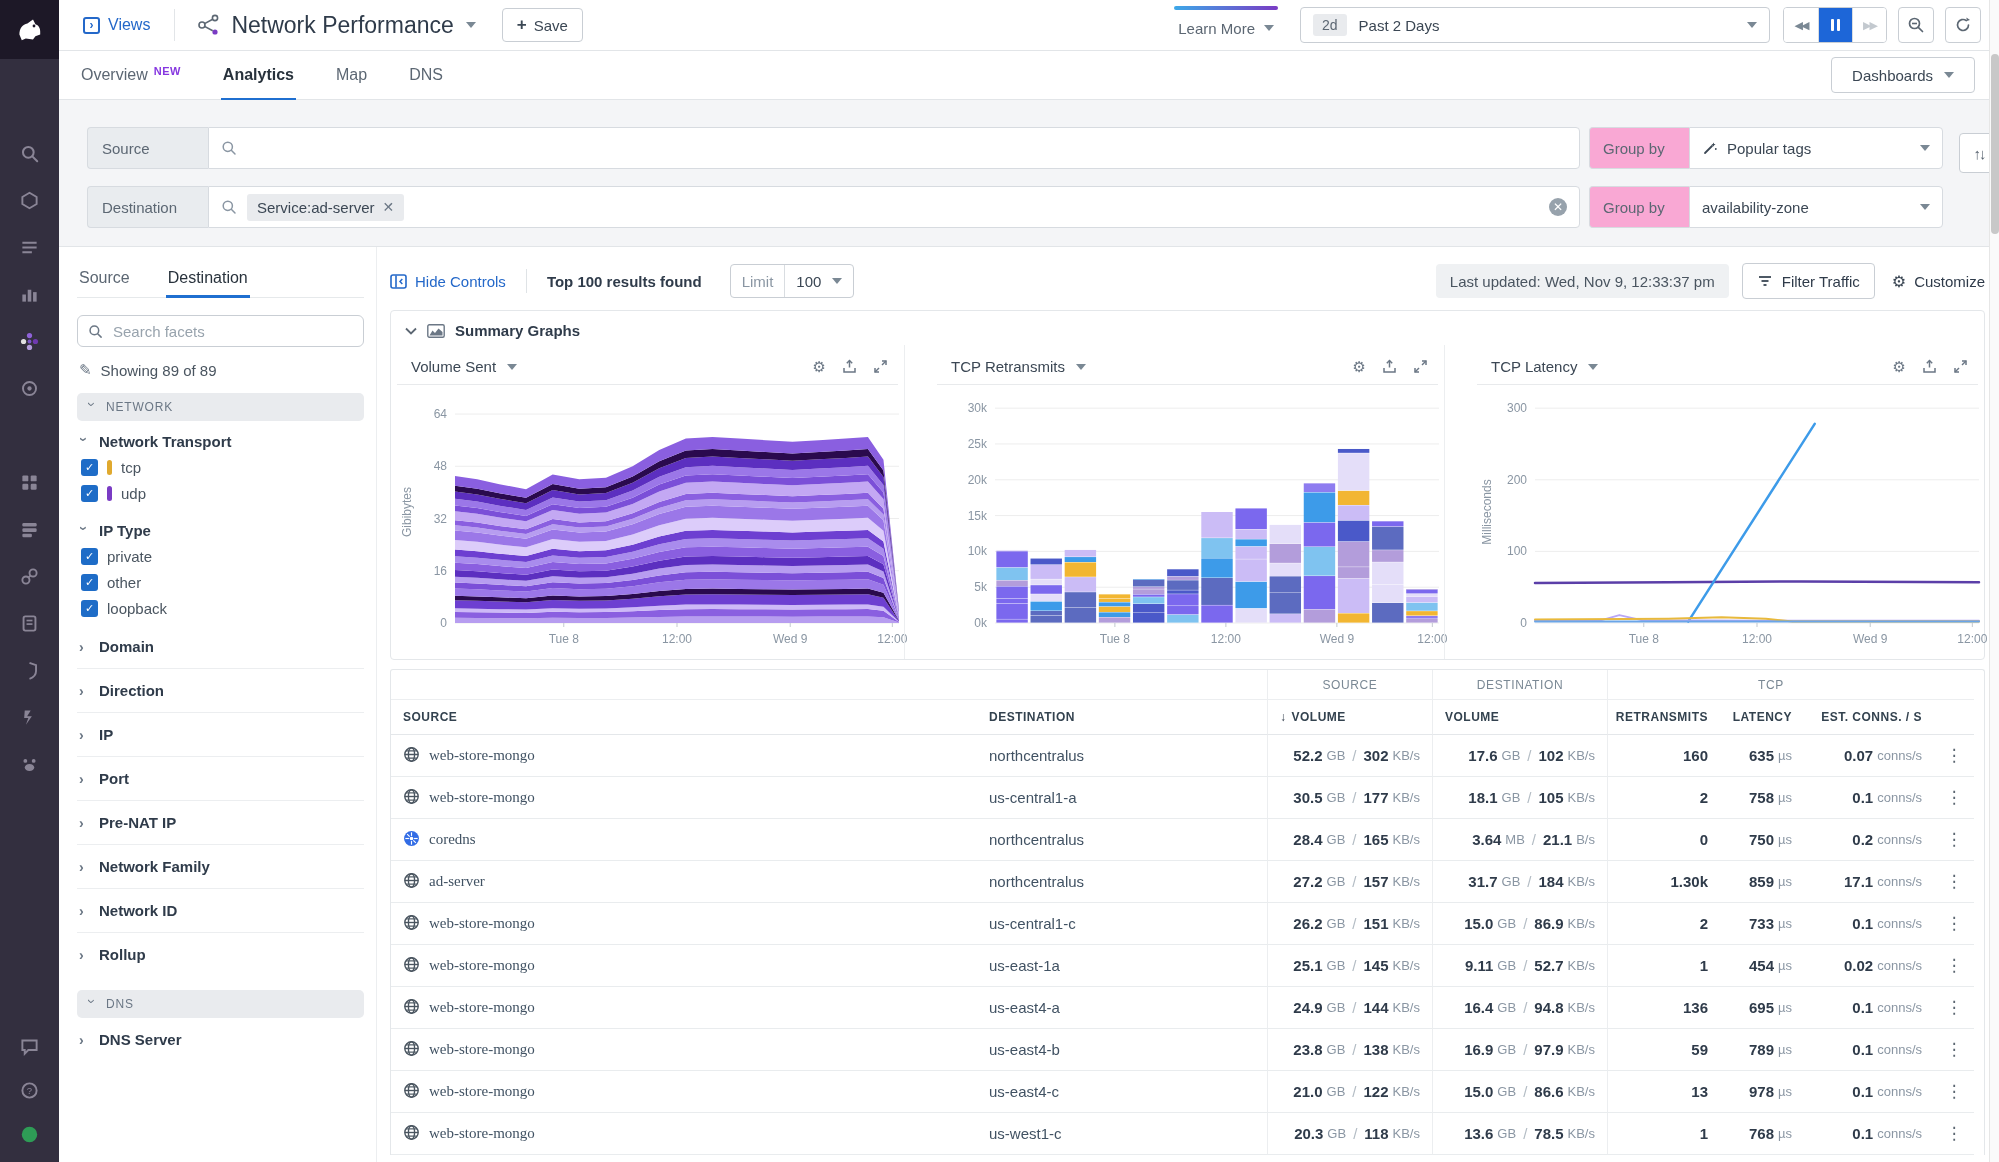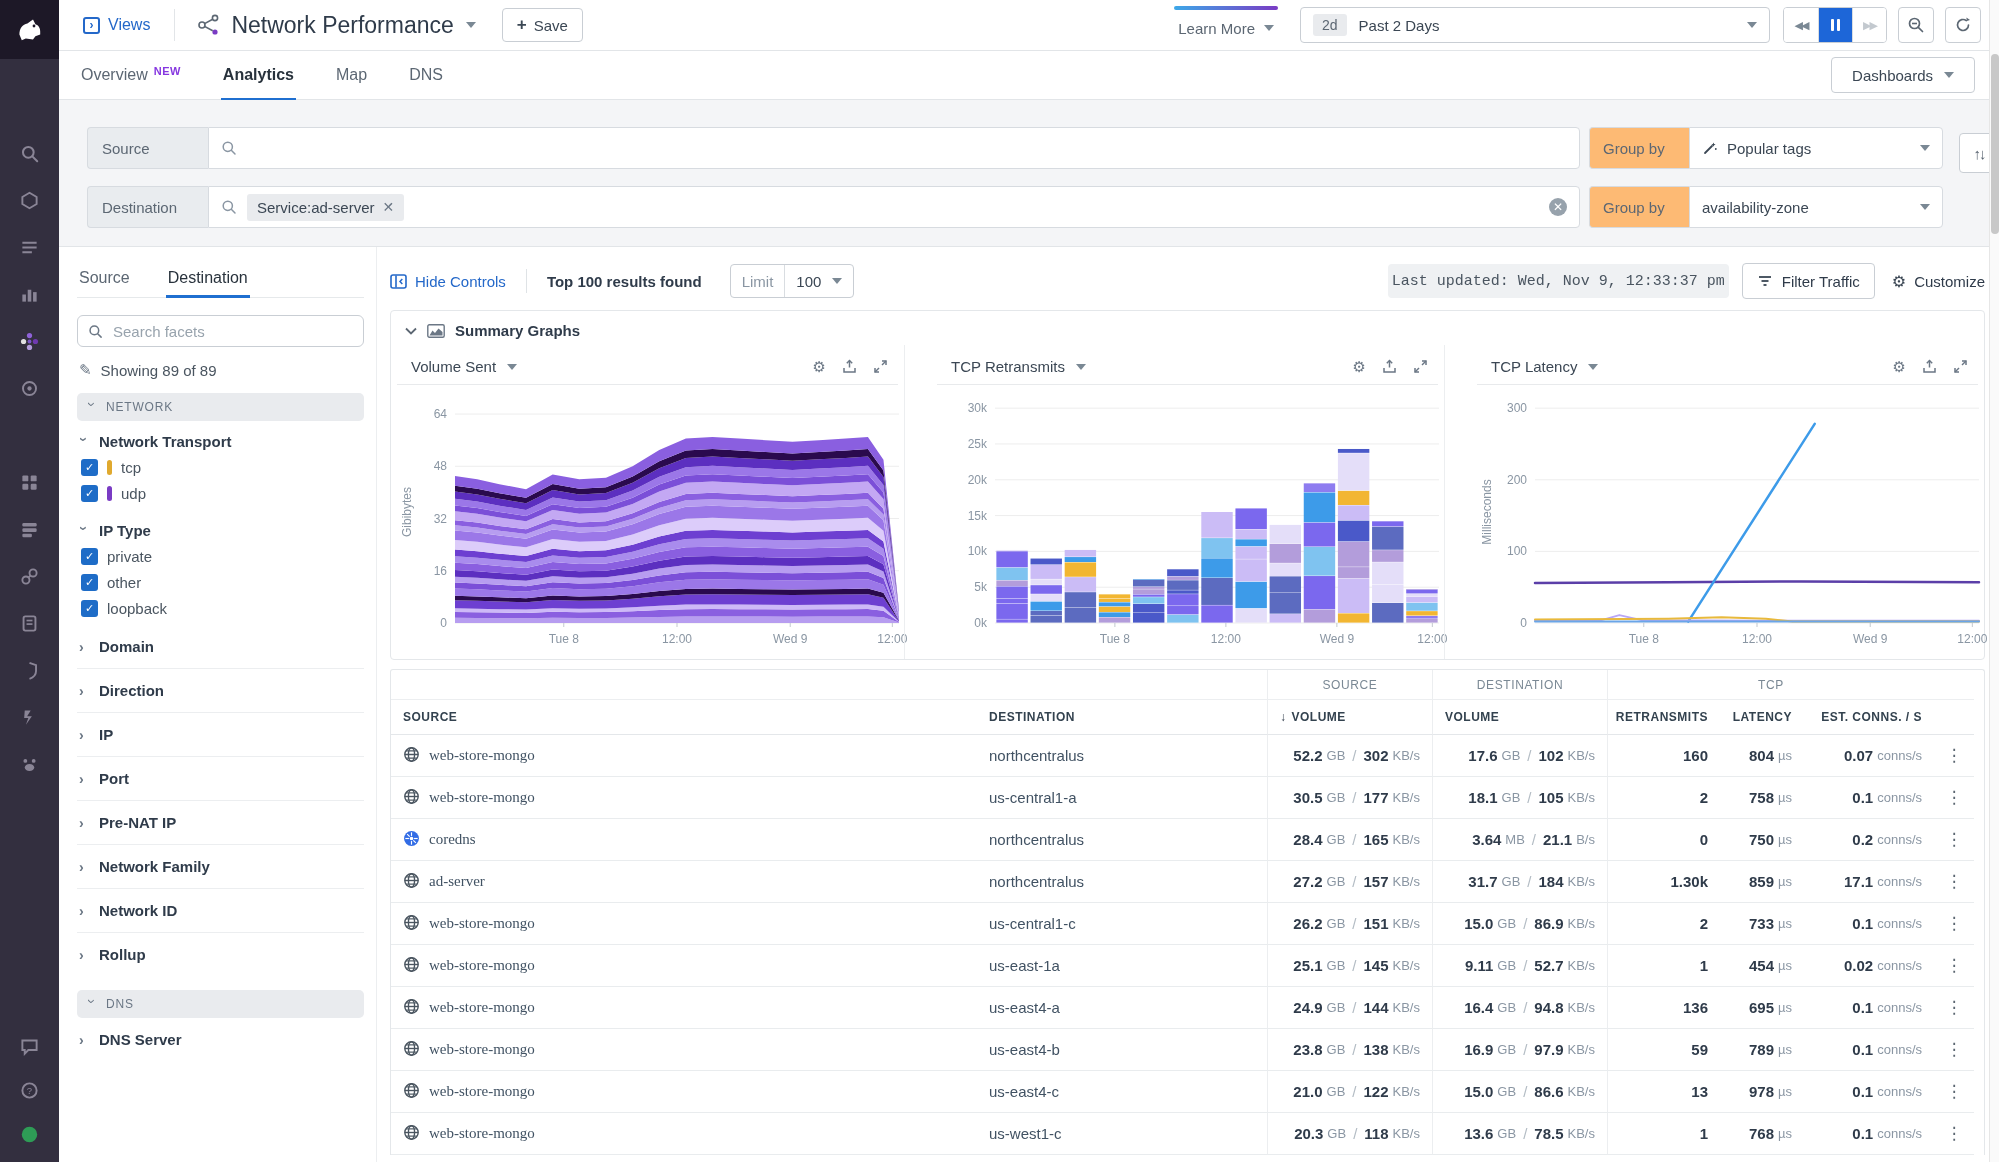--- a/index.html
+++ b/index.html
@@ -65,21 +65,21 @@
   .qlabel{width:121px;background:#e9ecef;border:1px solid #d7dbe0;border-right:none;border-radius:4px 0 0 4px;
     display:flex;align-items:center;padding-left:14px;font-size:15px;color:#5c6773;}
   .qinput{width:1372px;background:#fff;border:1px solid #d7dbe0;border-radius:0 4px 4px 0;display:flex;
     align-items:center;padding:0 12px;gap:10px;position:relative;}
   .qinput input{border:none;outline:none;flex:1;font-size:15px;font-family:inherit;color:#3b4754;background:transparent;}
   .qpill{background:#e9ebee;border-radius:3px;padding:5px 10px;font-size:15px;color:#3b4754;display:flex;
     align-items:center;gap:8px;cursor:pointer;}
   .qpill .x{color:#6b7785;font-size:14px;}
   .qclear{margin-left:auto;width:18px;height:18px;border-radius:50%;background:#97a2ac;color:#fff;font-size:12px;
     display:flex;align-items:center;justify-content:center;cursor:pointer;}
-  .gb-label{margin-left:9px;width:100px;background:#fdba74;border:1px solid #d7dbe0;border-right:none;
+  .gb-label{margin-left:9px;width:100px;background:#f9a8d4;border:1px solid #d7dbe0;border-right:none;
     border-radius:4px 0 0 4px;display:flex;align-items:center;padding-left:13px;font-size:15px;color:#5c6773;}
   .gb-select{width:254px;background:#fff;border:1px solid #d7dbe0;border-radius:0 4px 4px 0;display:flex;
     align-items:center;padding:0 12px;gap:9px;font-size:15px;color:#3b4754;cursor:pointer;}
   .caret{width:0;height:0;border-left:5px solid transparent;border-right:5px solid transparent;
     border-top:6px solid #7a8894;margin-left:auto;}
   .caret.inline{margin-left:2px;}
   .sort-btn{position:absolute;right:0;top:33px;width:40px;height:40px;border:1px solid #c9ced4;border-radius:4px;
     background:#fff;display:flex;align-items:center;justify-content:center;font-size:15px;color:#5c6773;
     letter-spacing:-2px;cursor:pointer;}
 
@@ -116,22 +116,22 @@
   
   .results{flex:1;padding-top:14px;min-width:0;}
   .controls{display:flex;align-items:center;height:40px;}
   .hide-controls{display:flex;align-items:center;gap:8px;color:#2468c9;font-size:15px;cursor:pointer;}
   .ctrl-sep{width:1px;height:24px;background:#dfe3e6;margin:0 20px;}
   .results-count{font-size:15px;font-weight:bold;color:#2f3b4a;margin-right:28px;}
   .limit-box{display:flex;height:34px;border:1px solid #c9ced4;border-radius:4px;overflow:hidden;cursor:pointer;}
   .limit-label{display:flex;align-items:center;padding:0 11px;color:#8a96a3;font-size:15px;border-right:1px solid #d9dde1;}
   .limit-val{display:flex;align-items:center;gap:9px;padding:0 11px;font-size:15px;color:#3b4754;}
   .ctrl-right{margin-left:auto;display:flex;align-items:center;}
-  .last-updated{background:#eff1f3;border-radius:4px;height:34px;display:flex;align-items:center;padding:0 4px;
-    font-size:15px;color:#4a5560;font-family:Liberation Mono, monospace;}
+  .last-updated{background:#eff1f3;border-radius:4px;height:34px;display:flex;align-items:center;padding:0 14px;
+    font-size:15px;color:#4a5560;}
   .filter-btn{margin-left:13px;border:1px solid #c9ced4;border-radius:4px;height:36px;padding:0 14px;background:#fff;
     display:flex;align-items:center;gap:9px;font-size:15px;color:#2f3b4a;cursor:pointer;}
   .customize{margin-left:17px;display:flex;align-items:center;gap:8px;font-size:15px;color:#2f3b4a;cursor:pointer;}
 
   
   .summary{margin-top:9px;border:1px solid #e4e7ea;border-radius:4px;background:#fff;}
   .summary-head{display:flex;align-items:center;gap:10px;padding:11px 14px 6px;font-size:15px;font-weight:bold;color:#2f3b4a;}
   .charts{display:flex;}
   .chart-sec{flex:1;min-width:0;padding:4px 6px 10px;}
   .chart-sec + .chart-sec{border-left:1px solid #eceef0;padding-left:32px;}
@@ -892,21 +892,21 @@
                 <b>17.6</b>
                 <span class="unit">GB</span>
                 <span class="slash">/</span>
                 <b>102</b>
                 <span class="unit">KB/s</span>
               </div>
               <div class="td bl right">
                 <b>160</b>
               </div>
               <div class="td right">
-                <b>804</b>
+                <b>635</b>
                 <span class="unit">µs</span>
               </div>
               <div class="td right">
                 <b>0.07</b>
                 <span class="unit">conns/s</span>
               </div>
               <div class="td kebab">⋮</div>
             </div>
             <div class="tgrid">
               <div class="td">

